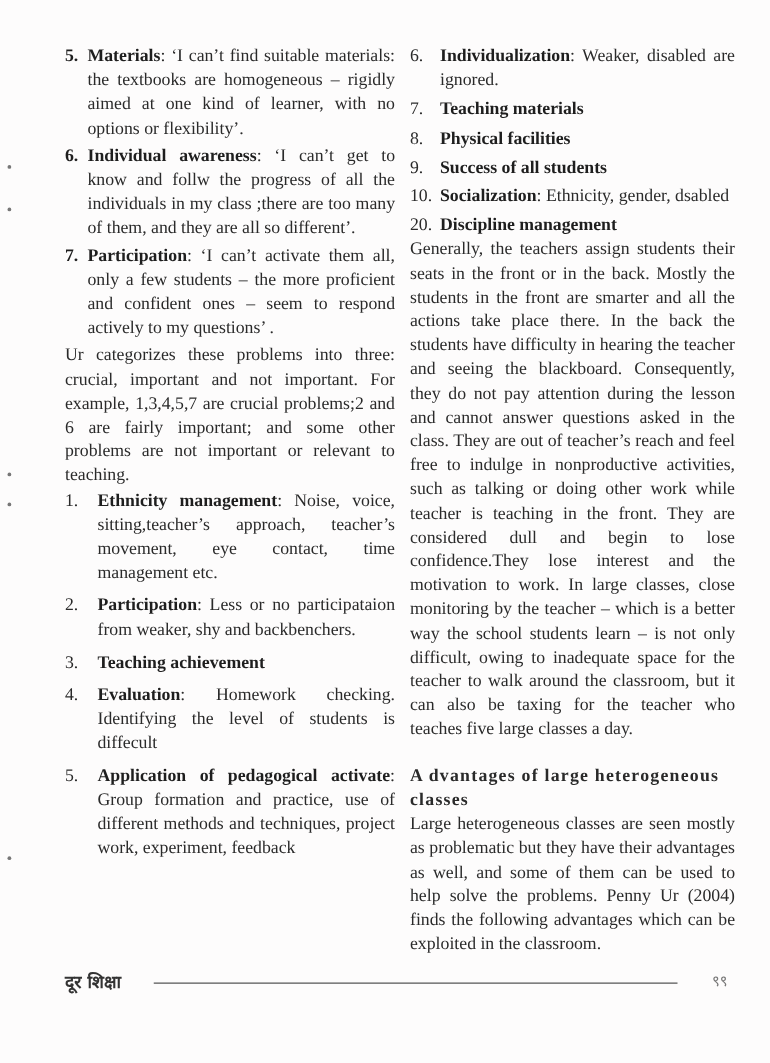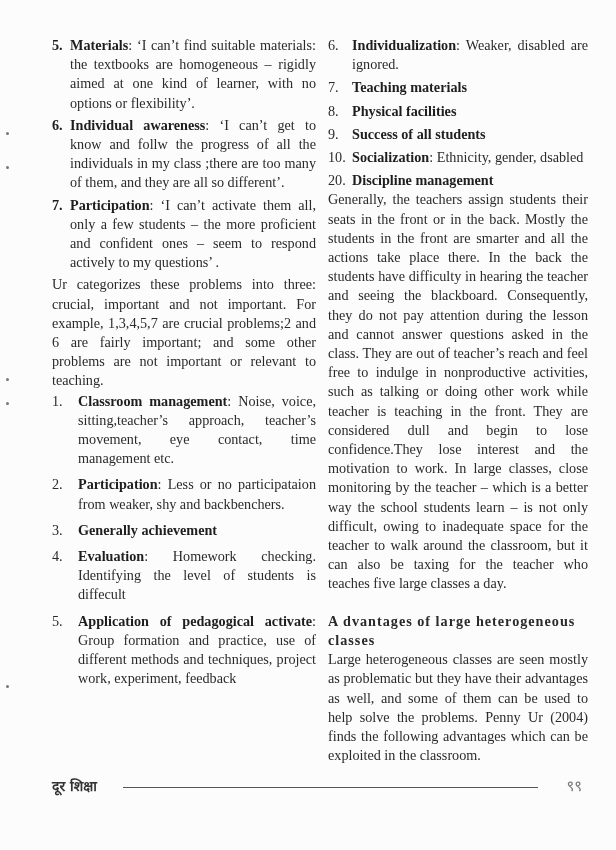--- a/index.html
+++ b/index.html
@@ -21,21 +21,21 @@
   b, .b { font-weight: bold; color: #1e1e1e; }
   p { margin: 0 0 1px 0; }
   .heading { font-weight: bold; letter-spacing: 1px; margin-top: 14px; }
   .footer {
     position: absolute; left: 52px; top: 775px; width: 530px; display: flex; align-items: center;
     font-family: "DejaVu Sans", sans-serif;
     gap: 20px;
   }
   .footer .title { font-weight: bold; font-size: 14px; color: #333; }
   .footer .rule { flex: 1; height: 0; border-top: 1.5px solid #555; margin: 4px 8px 0 6px; }
-  .footer .pno { font-size: 15px; color: #777; font-family: Liberation Mono, monospace; }
+  .footer .pno { font-size: 12px; color: #777; font-family: Liberation Mono, monospace; }
   .mark { position: absolute; left: 6px; width: 3px; height: 3px; background: #777; border-radius: 50%; }
 </style>
 </head>
 <body>
 
 <div class="page">
 
   <div class="col col-left">
     <div class="ol1">
       <div class="item">
@@ -50,29 +50,29 @@
         <span class="num b">7.</span>
         <span class="body"><b>Participation</b><span>: ‘I can’t activate them all, only a few students – the more proficient and confident ones – seem to respond actively to my questions’ .</span></span>
       </div>
     </div>
 
     <p class="just">Ur categorizes these problems into three: crucial, important and not important. For example, 1,3,4,5,7 are crucial problems;2 and 6 are fairly important; and some other problems are not important or relevant to teaching.</p>
 
     <div class="ol2">
       <div class="item" style="margin-bottom:7px;">
         <span class="num">1.</span>
-        <span class="body"><b>Classroom management</b><span>: Noise, voice, sitting,teacher’s approach, teacher’s movement, eye contact, time management etc.</span></span>
+        <span class="body"><b>Ethnicity management</b><span>: Noise, voice, sitting,teacher’s approach, teacher’s movement, eye contact, time management etc.</span></span>
       </div>
       <div class="item" style="margin-bottom:7px;">
         <span class="num">2.</span>
         <span class="body"><b>Participation</b><span>: Less or no participataion from weaker, shy and backbenchers.</span></span>
       </div>
       <div class="item" style="margin-bottom:7px;">
         <span class="num">3.</span>
-        <span class="body"><b>Generally achievement</b><span></span></span>
+        <span class="body"><b>Teaching achievement</b><span></span></span>
       </div>
       <div class="item" style="margin-bottom:7px;">
         <span class="num">4.</span>
         <span class="body"><b>Evaluation</b><span>: Homework checking. Identifying the level of students is diffecult</span></span>
       </div>
       <div class="item">
         <span class="num">5.</span>
         <span class="body"><b>Application of pedagogical activate</b><span>: Group formation and practice, use of different methods and techniques, project work, experiment, feedback</span></span>
       </div>
     </div>

